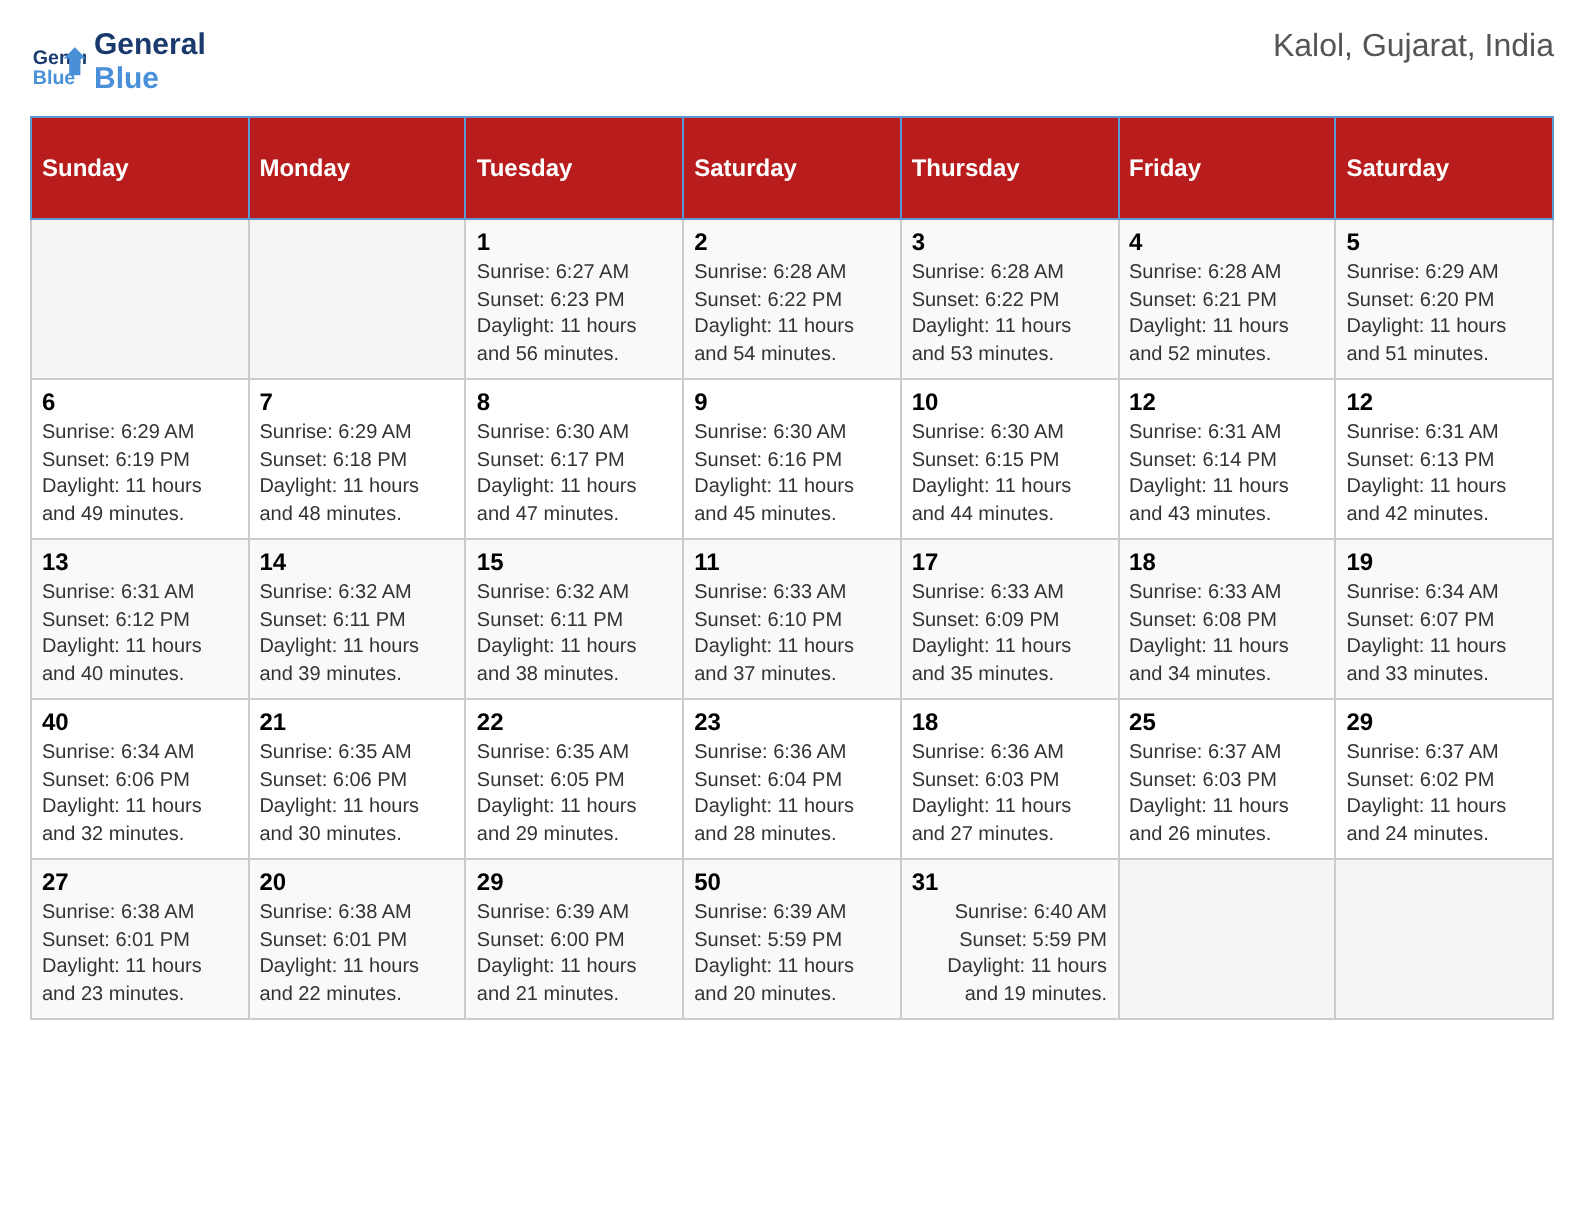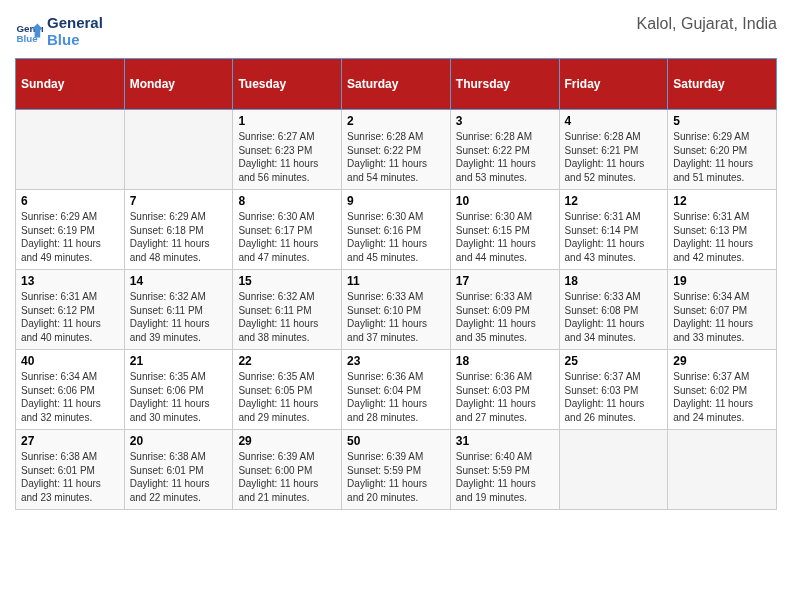--- a/index.html
+++ b/index.html
@@ -296,21 +296,21 @@
 Daylight: 11 hours and 21 minutes.</div>
         </td>
         <td>
           <span class="day-num">50</span>
           <div class="day-info" style="white-space: pre-line;">Sunrise: 6:39 AM
 Sunset: 5:59 PM
 Daylight: 11 hours and 20 minutes.</div>
         </td>
         <td>
           <span class="day-num">31</span>
-          <div class="day-info" style="white-space: pre-line;">Sunrise: 6:40 AM
+          <div class="day-info" style="white-space: pre-line; text-align: right;">Sunrise: 6:40 AM
 Sunset: 5:59 PM
 Daylight: 11 hours and 19 minutes.</div>
         </td>
         <td class="empty-cell"></td>
         <td class="empty-cell"></td>
       </tr>
     </tbody>
 </table>
 
 </body></html>

